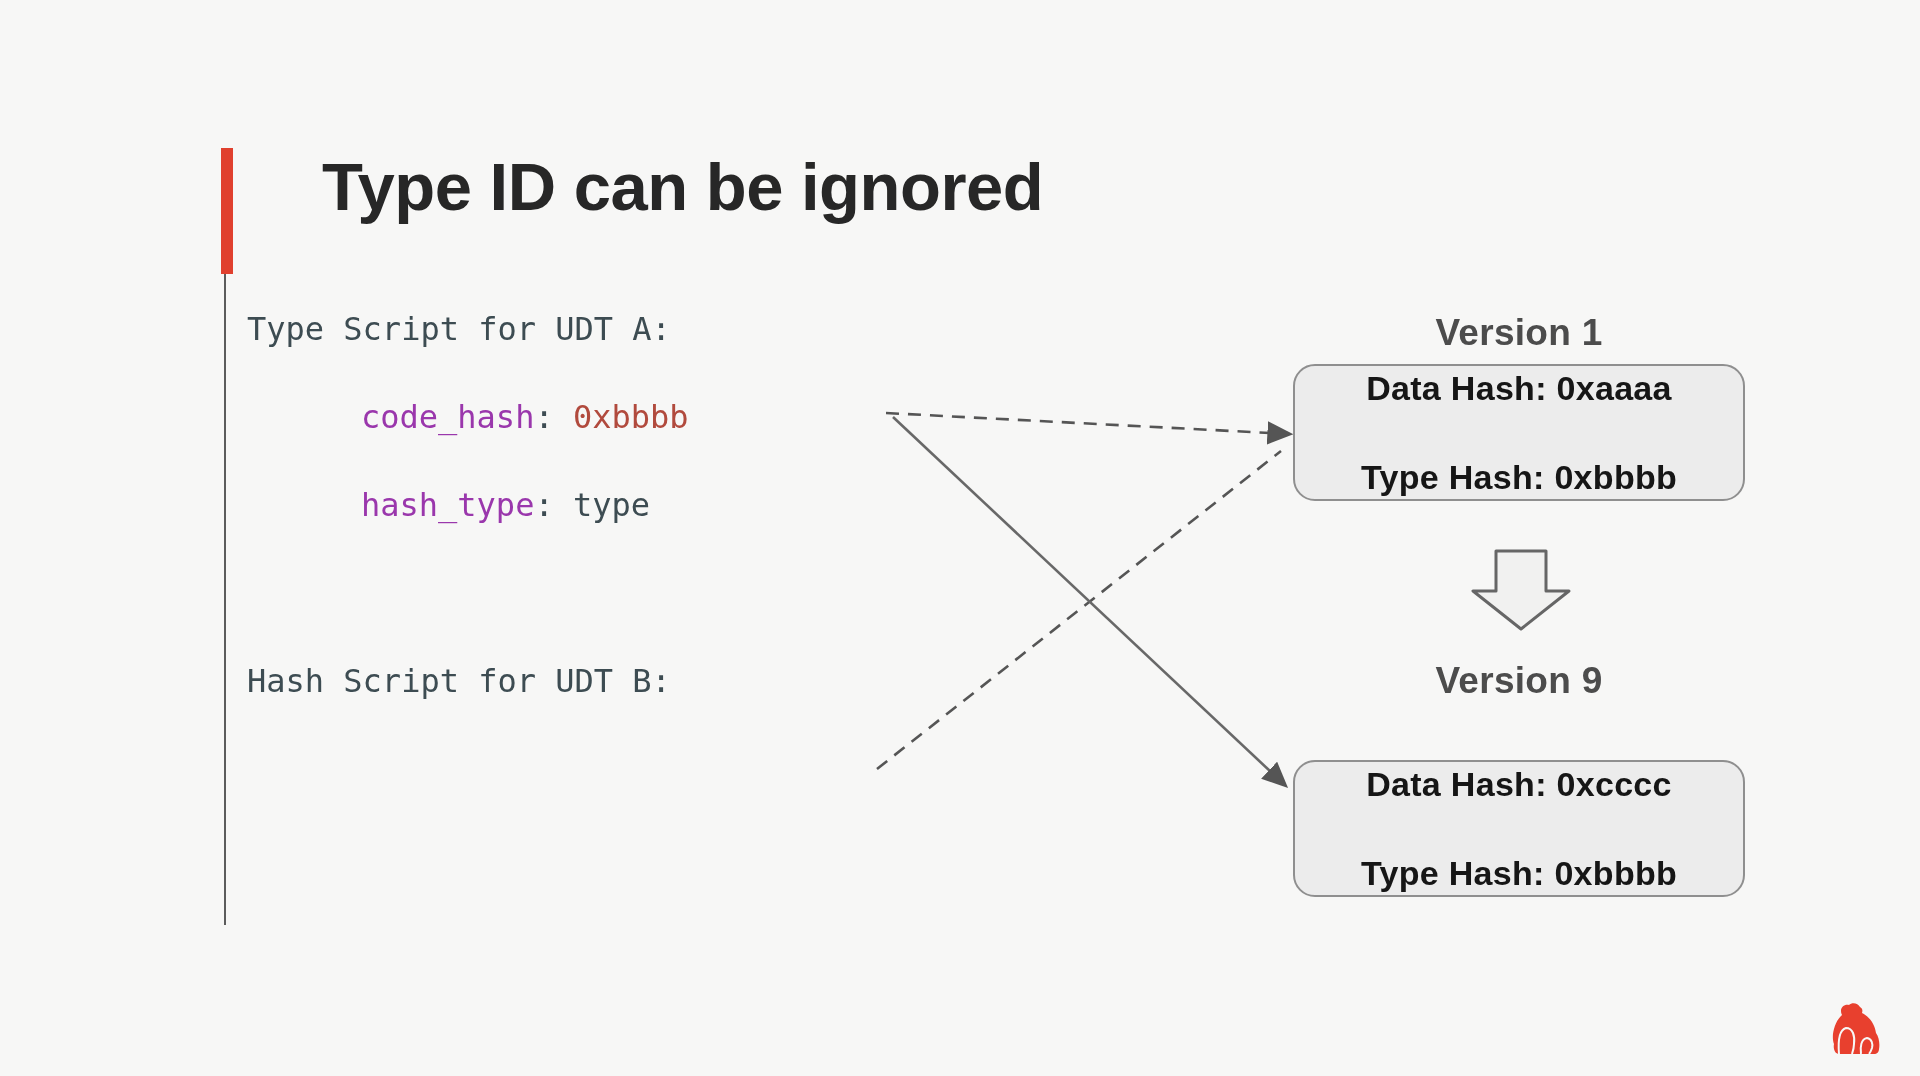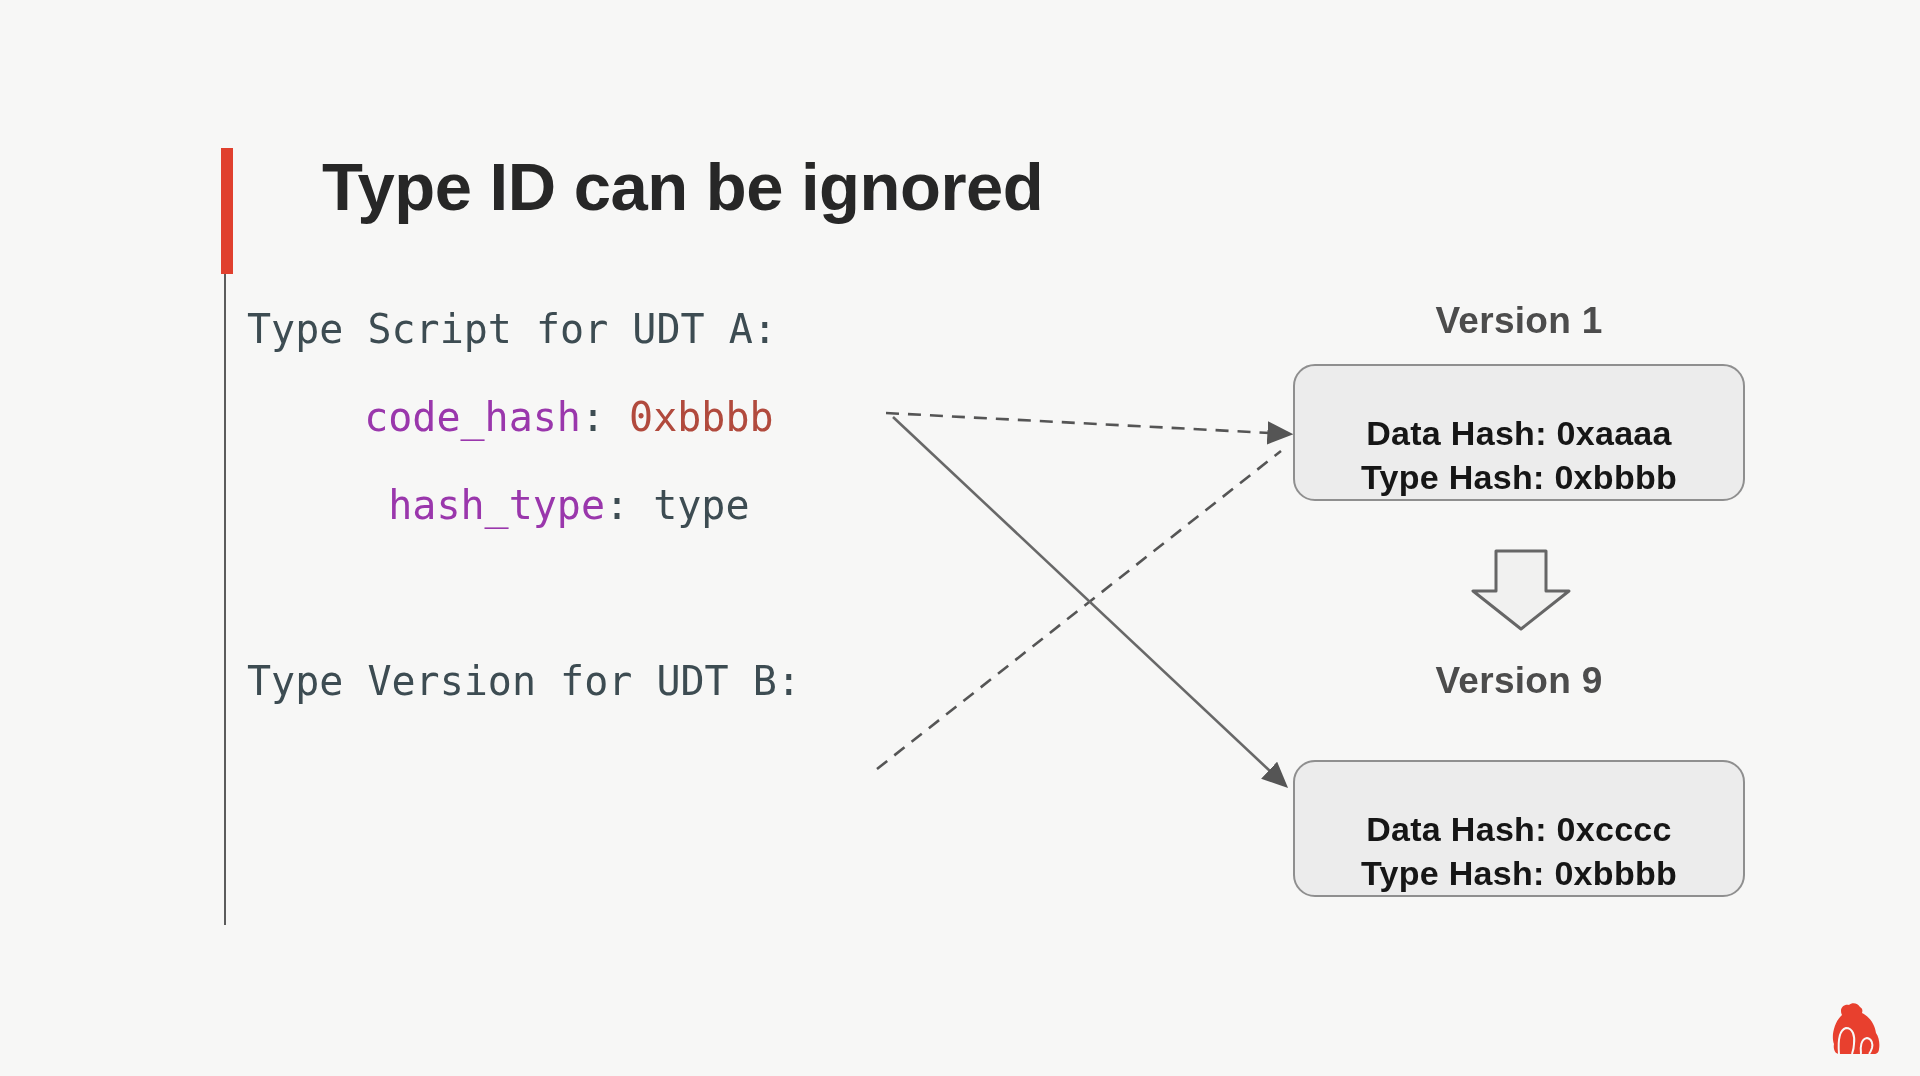--- a/index.html
+++ b/index.html
@@ -21,38 +21,38 @@
   body{background:var(--bg);font-family:"Liberation Sans",sans-serif;overflow:hidden;}
   .slide{position:relative;width:1920px;height:764px;background:var(--bg);}
 
   .accent-bar{position:absolute;left:221px;top:148px;width:12px;height:126px;background:var(--accent);}
   .guide-line{position:absolute;left:224px;top:274px;width:2px;height:651px;background:var(--line-gray);}
 
   .title{position:absolute;left:322px;top:148px;font-size:67px;font-weight:700;
          letter-spacing:-0.5px;color:var(--title);white-space:nowrap;}
 
   .code-block{position:absolute;left:247px;font-family:"DejaVu Sans Mono","Liberation Mono",monospace;
-              font-size:40px;line-height:88px;color:var(--code);text-align:center;}
+              font-size:32px;line-height:88px;color:var(--code);}
   .code-block.block-a{top:285px;}
   .code-block.block-b{top:637px;}
   .code-line{white-space:pre;}
   .code-line.indent{padding-left:114px;}
   .key{color:var(--purple);}
   .punct{color:var(--code);}
   .val-literal{color:var(--brick);}
   .val-plain{color:var(--code);}
 
   .version-label{position:absolute;left:1293px;width:452px;text-align:center;
                  font-size:37px;font-weight:700;color:var(--version-label);letter-spacing:0.3px;}
-  .version-label.v1{top:300px;}
+  .version-label.v1{top:312px;}
   .version-label.v2{top:660px;}
 
   .hash-box{position:absolute;left:1293px;width:452px;height:137px;background:var(--box-bg);
             border:2.5px solid var(--box-border);border-radius:22px;
-            display:flex;flex-direction:column;align-items:center;justify-content:flex-end;
+            display:flex;flex-direction:column;align-items:center;justify-content:space-between;
             font-size:34px;font-weight:700;color:var(--box-text);line-height:44px;letter-spacing:0.3px;}
   .hash-box.v1{top:364px;}
   .hash-box.v2{top:760px;}
   .hash-box div{white-space:nowrap;}
 
   .connections{position:absolute;left:0;top:0;width:1920px;height:1076px;pointer-events:none;}
 
   .logo{position:absolute;left:1826px;top:1002px;width:62px;height:56px;}
 </style>
 </head>
@@ -65,21 +65,21 @@
 
   <h1 class="title">Type ID can be ignored</h1>
 
   <div class="code-block block-a">
     <div class="code-line">Type Script for UDT A:</div>
     <div class="code-line indent"><span class="key">code_hash</span><span class="punct">: </span><span class="val-literal">0xbbbb</span></div>
     <div class="code-line indent"><span class="key">hash_type</span><span class="punct">: </span><span class="val-plain">type</span></div>
   </div>
 
   <div class="code-block block-b">
-    <div class="code-line">Type Version for UDT B:</div>
+    <div class="code-line">Hash Script for UDT B:</div>
   </div>
 
   <div class="version-label v1">Version 1</div>
   <div class="hash-box v1">
     <div>Data Hash: 0xaaaa</div>
     <div>Type Hash: 0xbbbb</div>
   </div>
 
   <div class="version-label v2">Version 9</div>
   <div class="hash-box v2">

